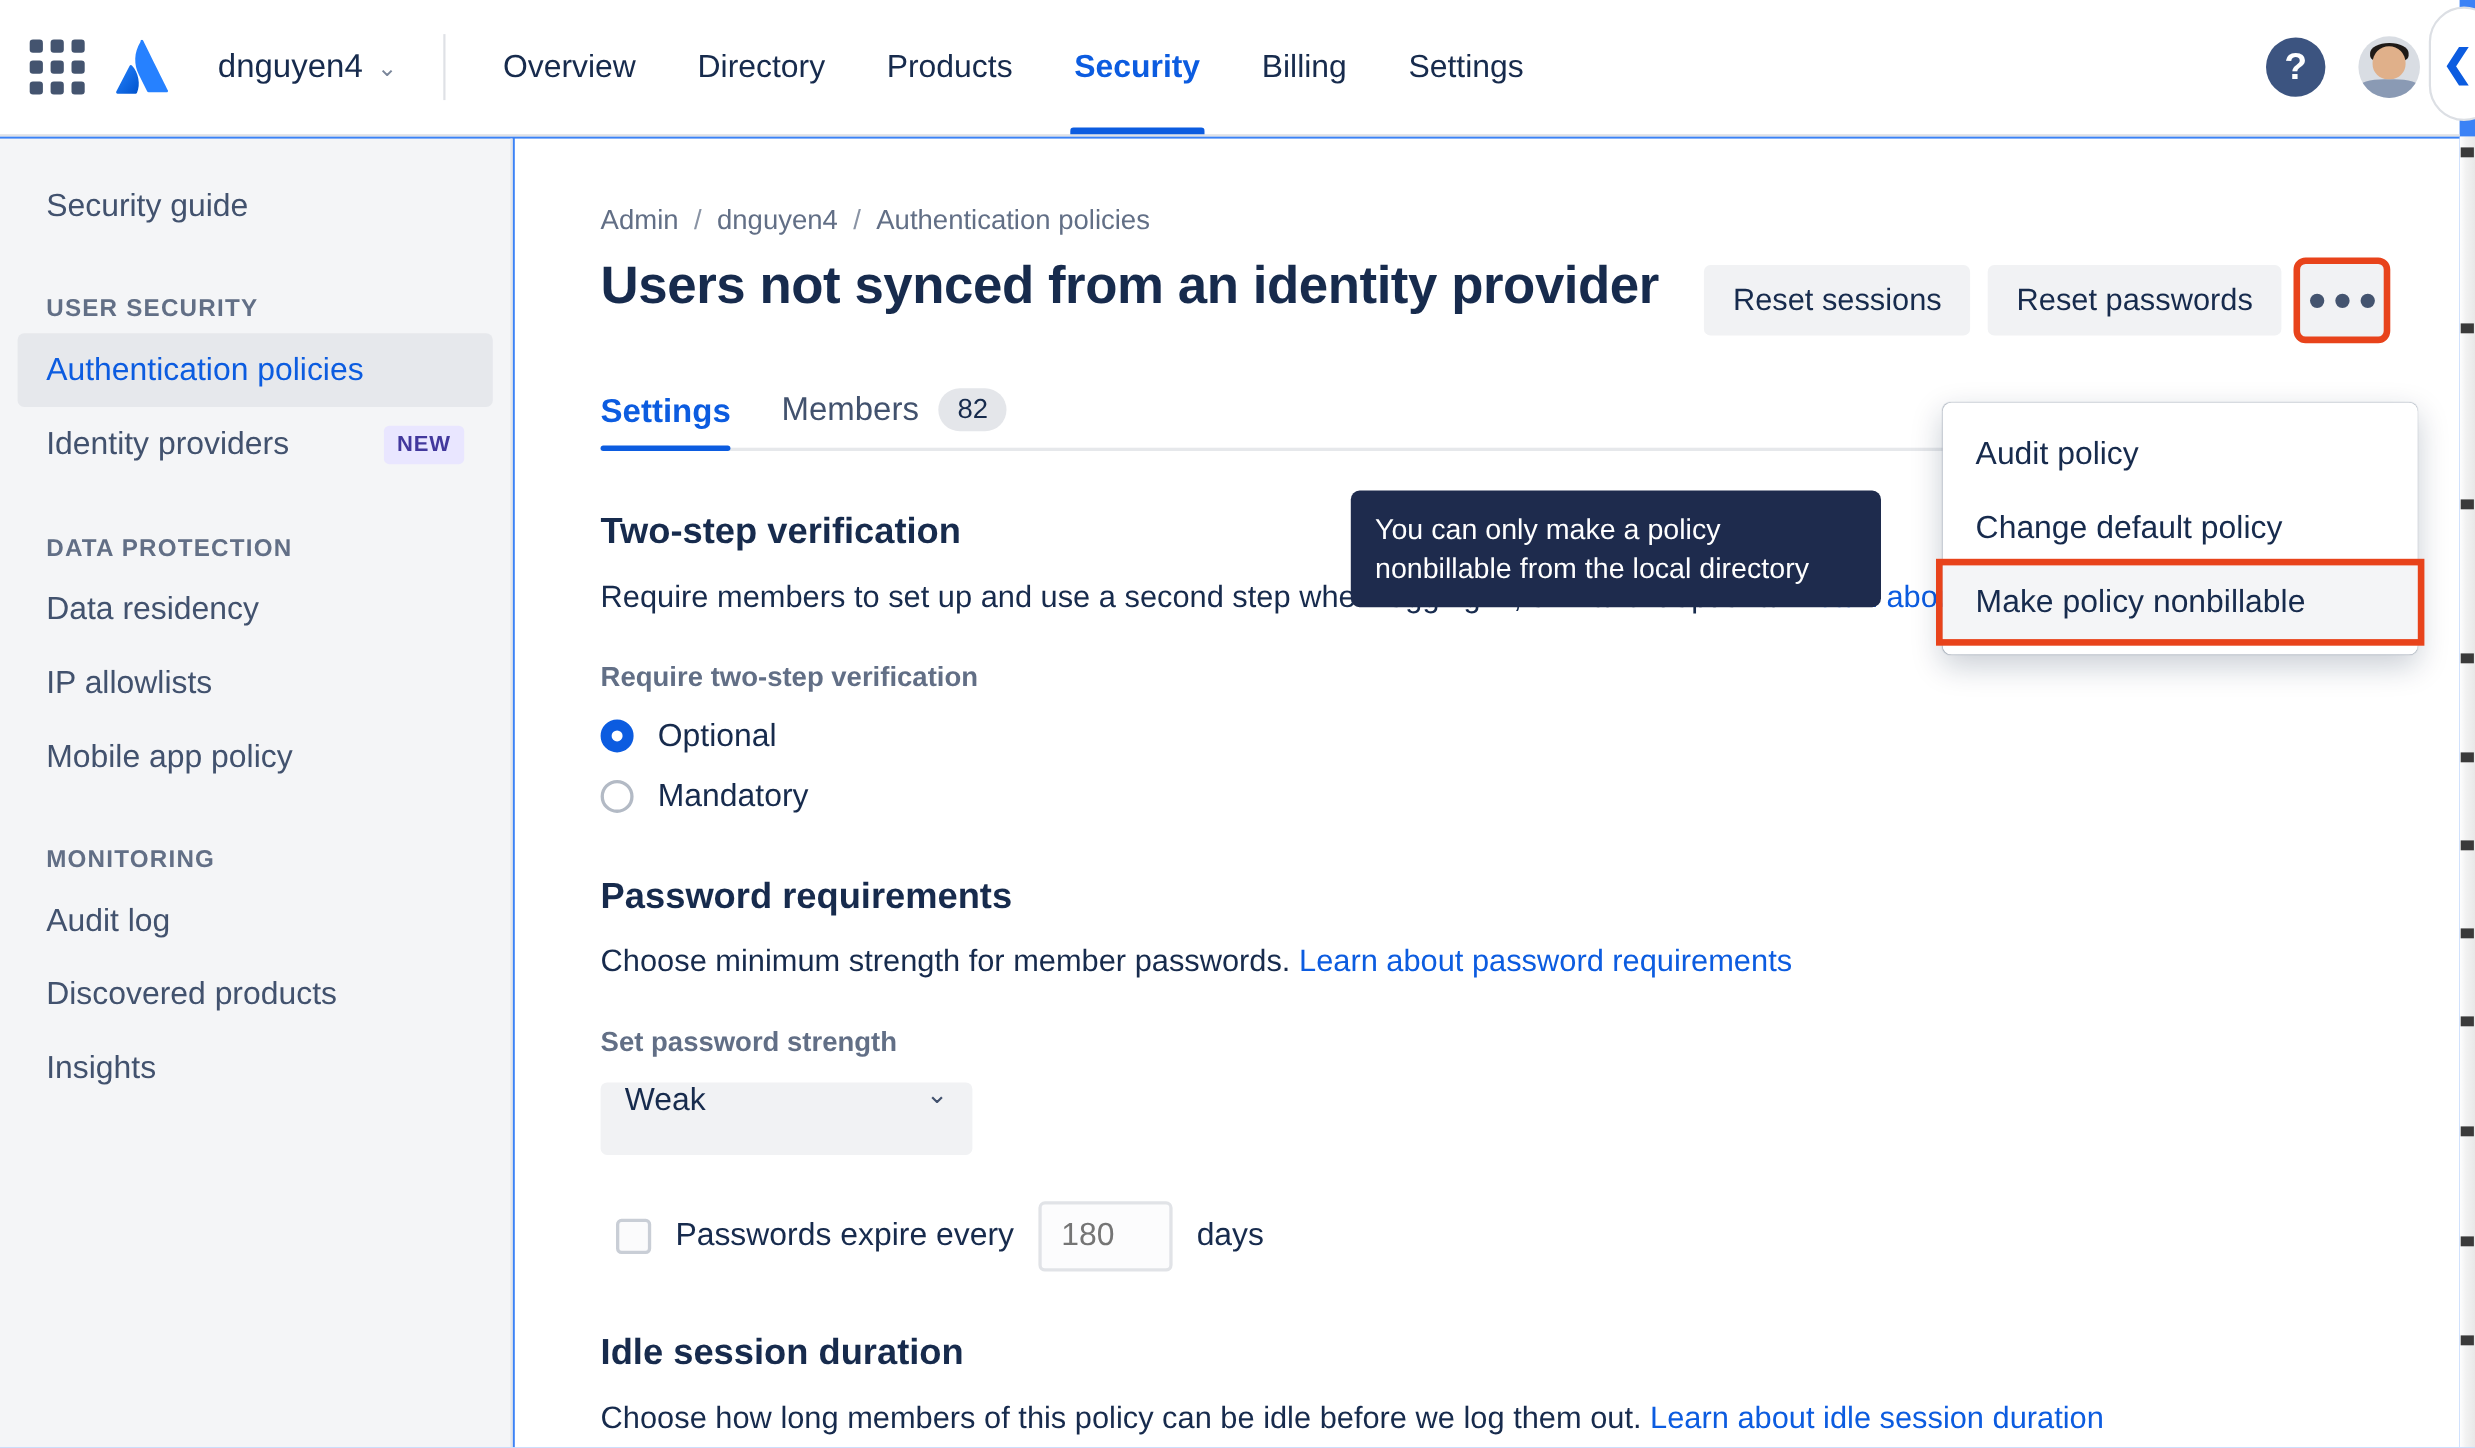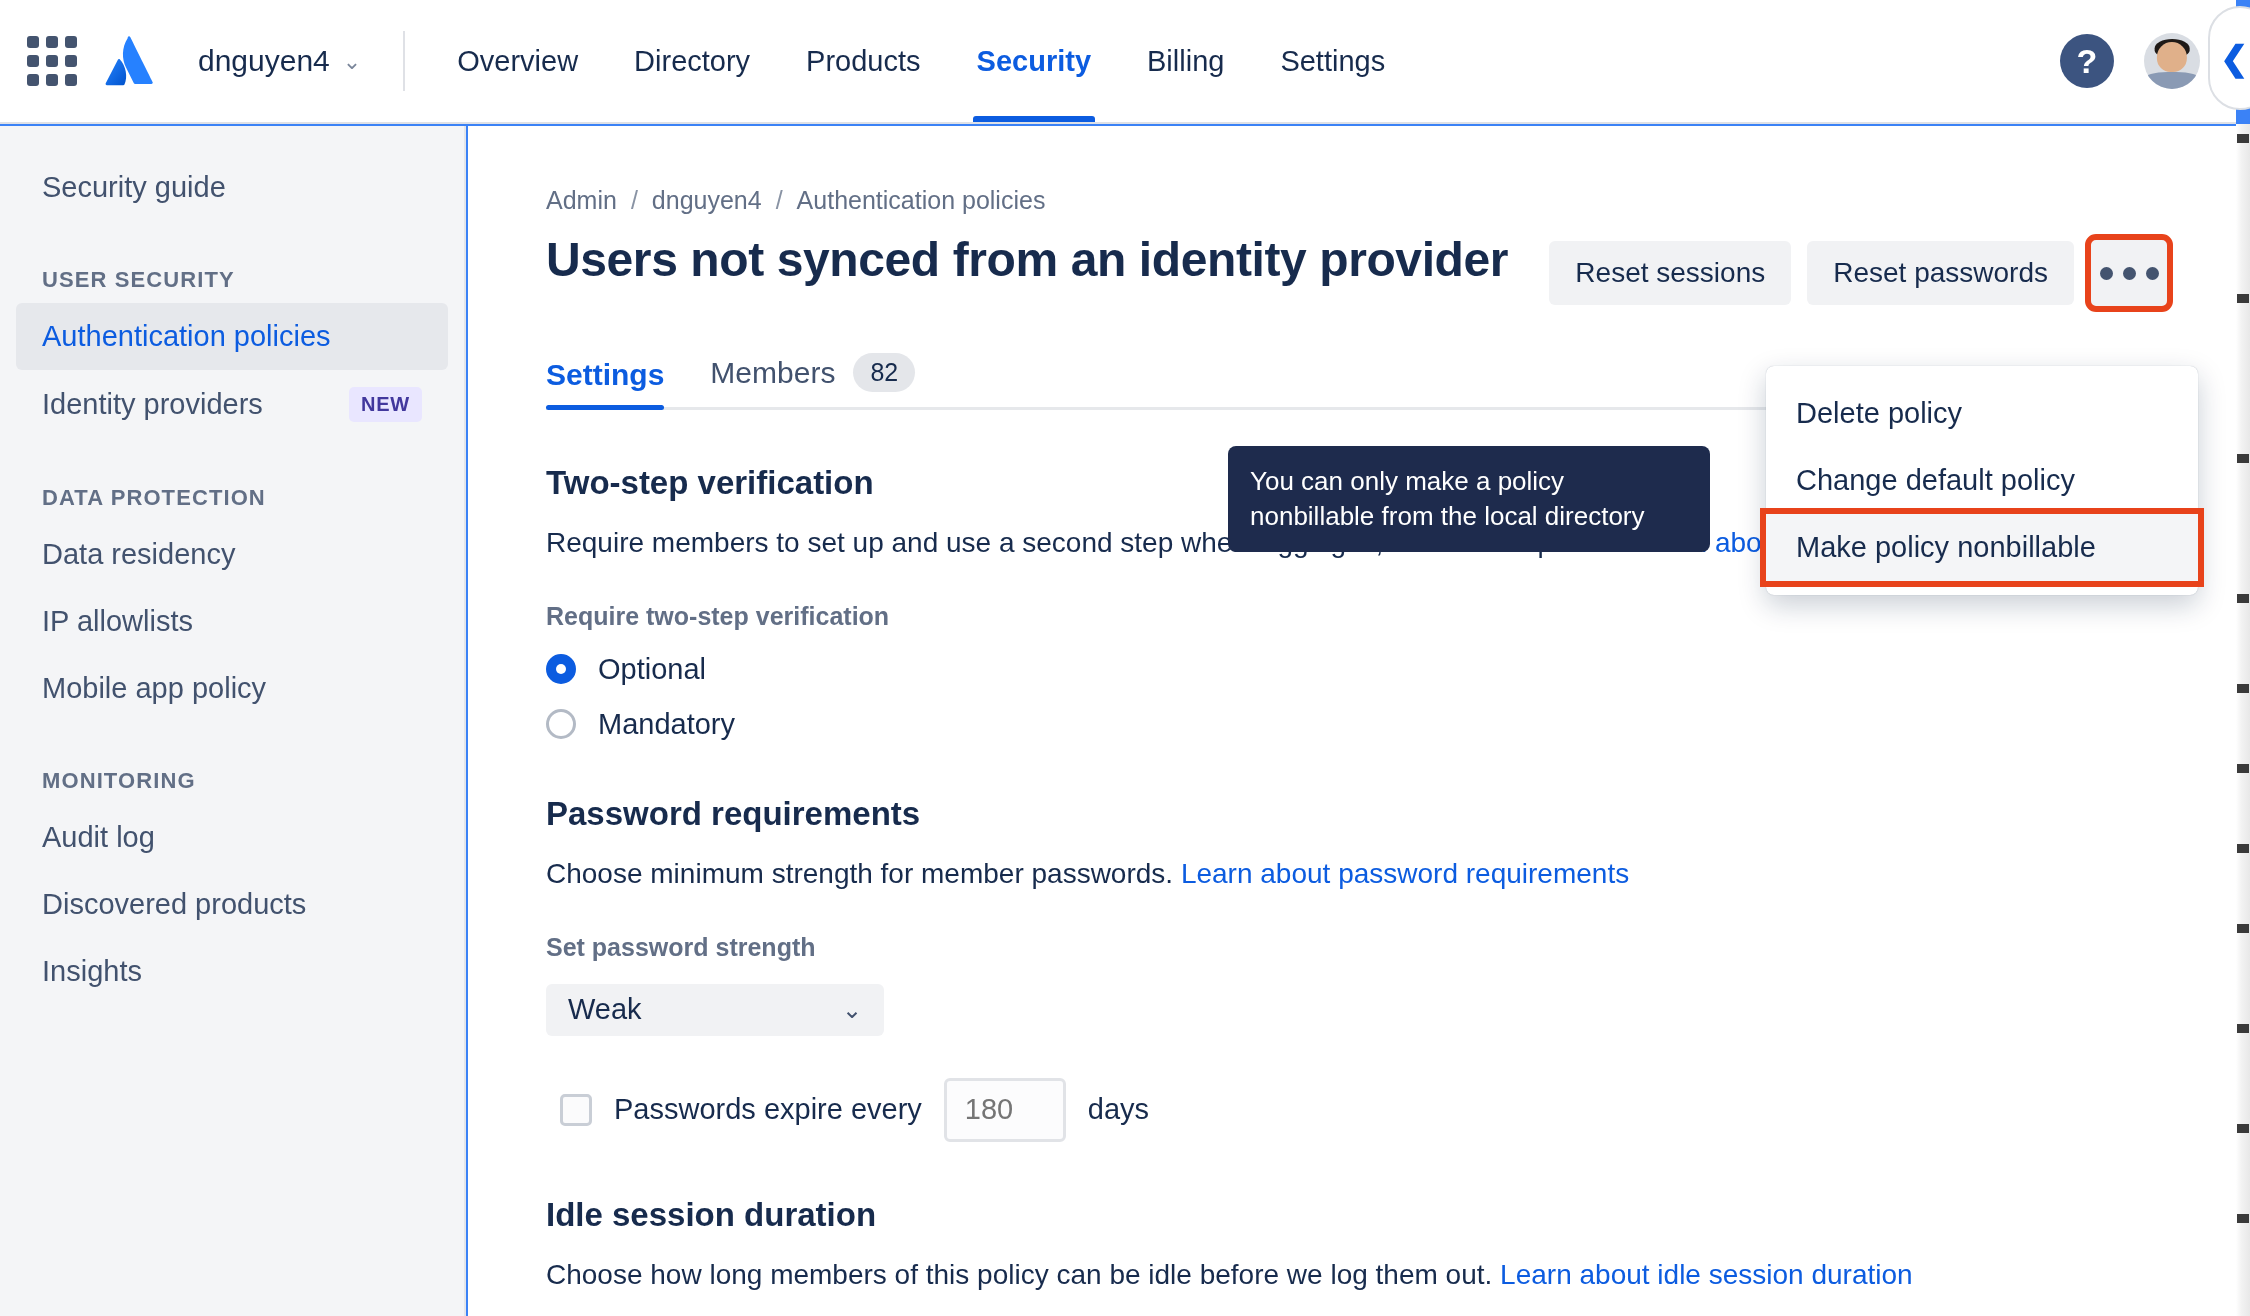--- a/index.html
+++ b/index.html
@@ -383,25 +383,25 @@
   .radio.checked::after {
     content: ""; position: absolute;
     left: 50%; top: 50%; transform: translate(-50%,-50%);
     width: 10px; height: 10px; border-radius: 50%;
     background: #ffffff;
   }
   .radio-label { font-size: 29px; color: #172b4d; }
 
   .select {
     margin-top: 4px;
-    width: 338px; height: 52px;
+    width: 338px; height: 66px;
     background: #f1f2f4;
     border: none;
     border-radius: 6px;
-    display: flex; align-items: center;
+    display: flex; align-items: flex-start;
     padding: 0 22px;
     font-size: 29px;
     color: #172b4d;
     cursor: pointer;
   }
   .select .chev {
     margin-left: auto;
     color: #42526e;
     font-size: 24px;
     line-height: 1;
@@ -629,19 +629,19 @@
           <span>Choose how long members of this policy can be idle before we log them out.</span>
           <a class="link">Learn about idle session duration</a>
         </p>
       </div>
 
     </div>
 
     <div class="tooltip">You can only make a policy nonbillable from the local directory</div>
 
     <div class="menu">
-      <div class="menu-item">Delete policy</div>
+      <div class="menu-item">Audit policy</div>
       <div class="menu-item">Change default policy</div>
       <div class="menu-item hovered hl">Make policy nonbillable</div>
     </div>
   </div>
 
 </div>
 
 </body></html>

